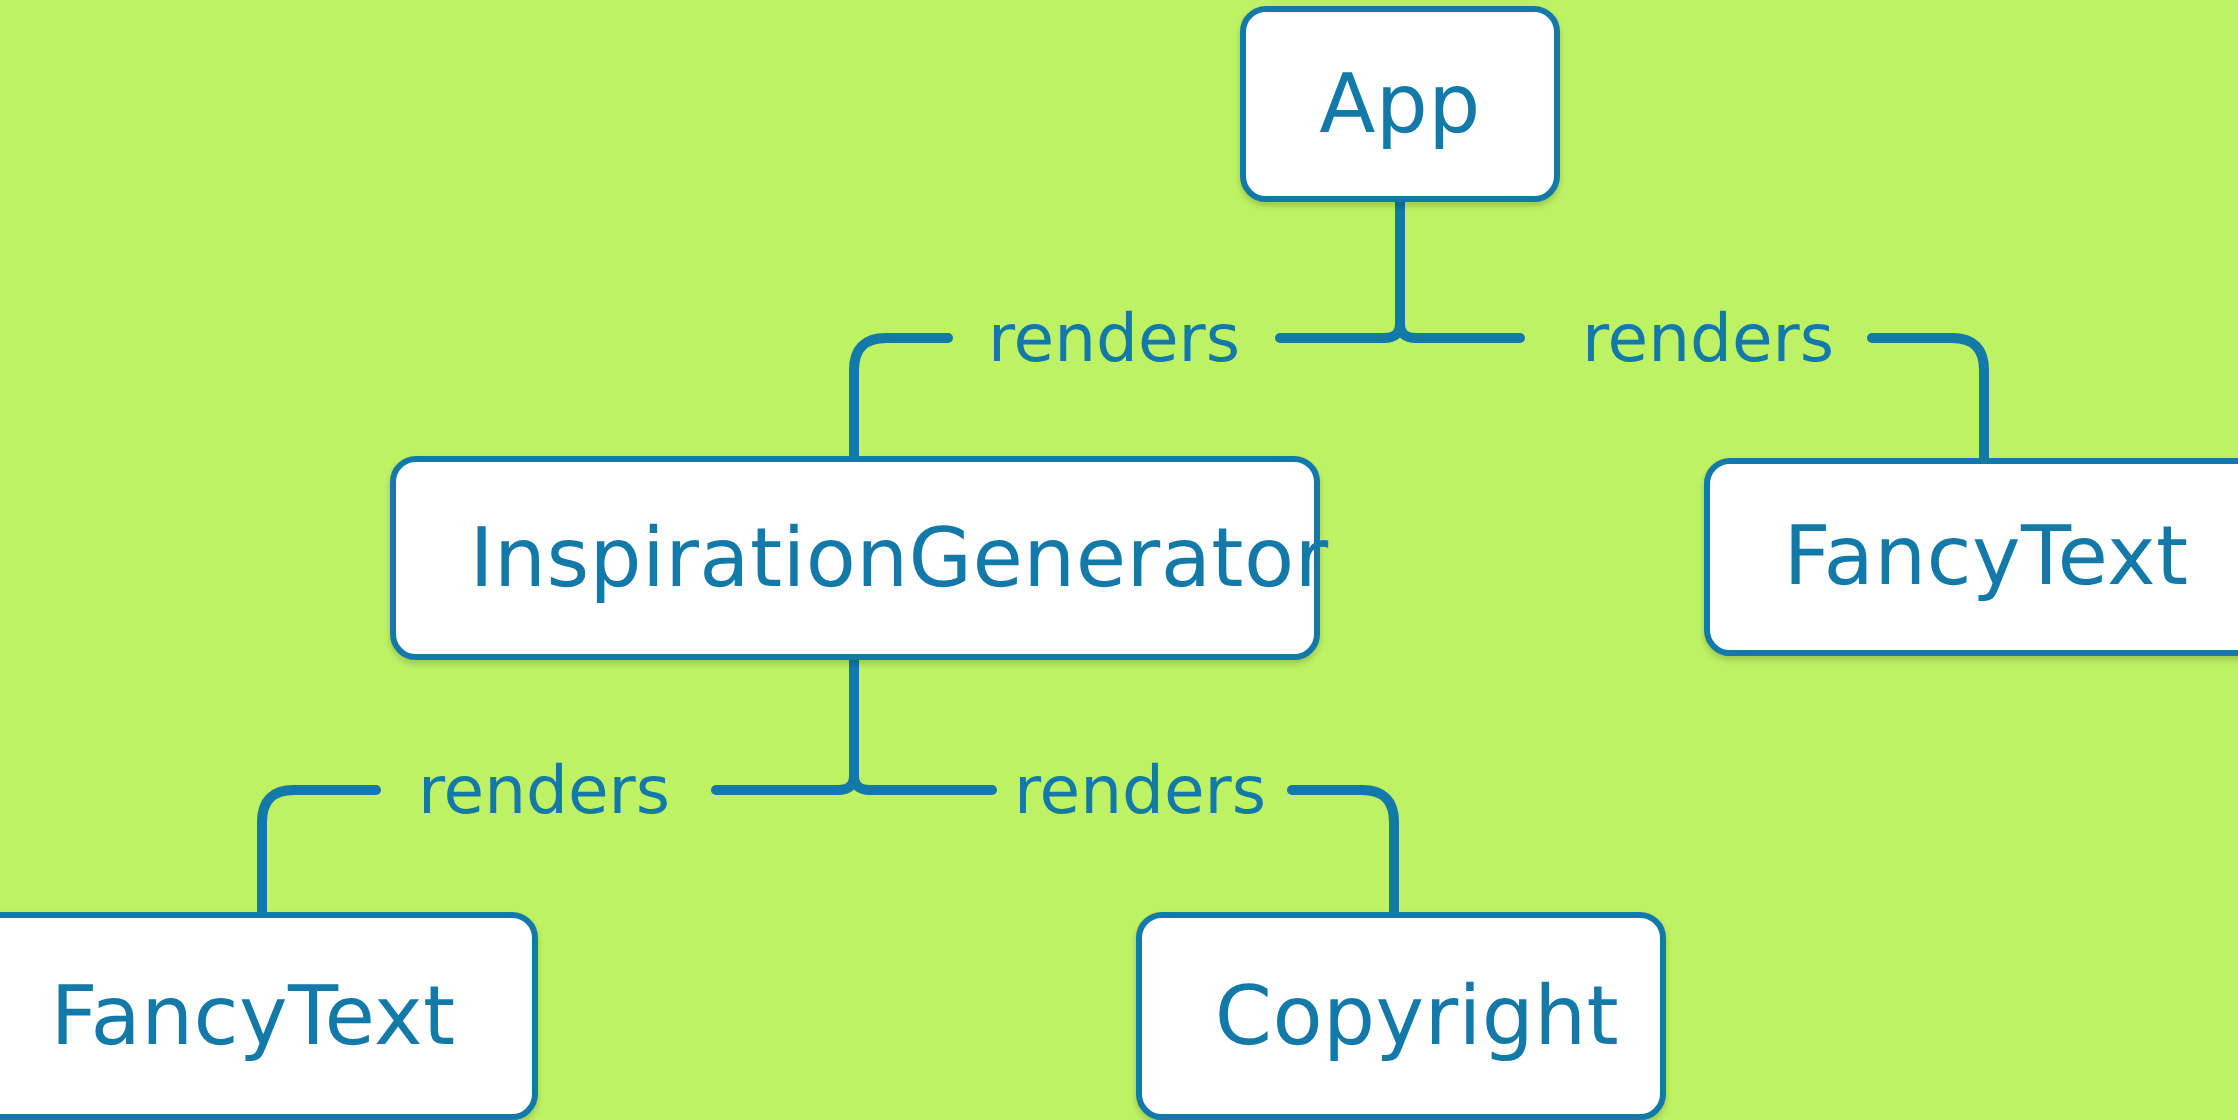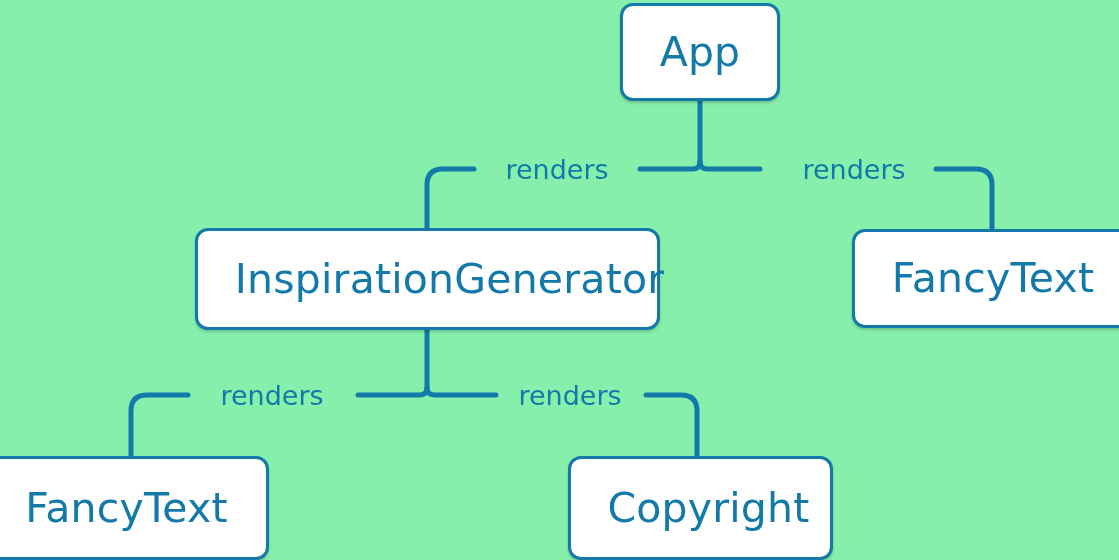--- a/index.html
+++ b/index.html
@@ -9,21 +9,21 @@
   body {
     width: 1119px;
     height: 560px;
     overflow: hidden;
     font-family: "DejaVu Sans", "Liberation Sans", sans-serif;
   }
   #canvas {
     position: relative;
     width: 1119px;
     height: 560px;
-    background: #86efac;
+    background: #bef264;
     overflow: hidden;
   }
   #wires {
     position: absolute;
     left: 0;
     top: 0;
     width: 1119px;
     height: 560px;
     pointer-events: none;
   }
@@ -77,21 +77,21 @@
     left: 568px;
     top: 456px;
     width: 265px;
     height: 104px;
     font-size: 41px;
     padding-left: 16px;
   }
   .edge-label {
     position: absolute;
     color: #1279a8;
-    font-size: 27px;
+    font-size: 33px;
     line-height: 1;
     white-space: nowrap;
     transform: translate(-50%, -50%);
   }
   #edge-label-app-inspiration { left: 557px; top: 169px; }
   #edge-label-app-fancytext   { left: 854px; top: 169px; }
   #edge-label-ig-fancytext    { left: 272px; top: 395px; }
   #edge-label-ig-copyright    { left: 570px; top: 395px; }
 </style>
 </head>

